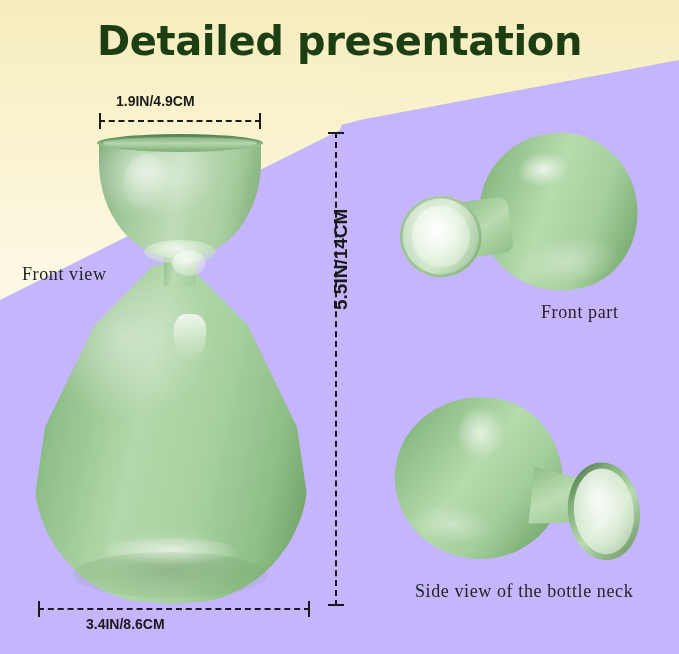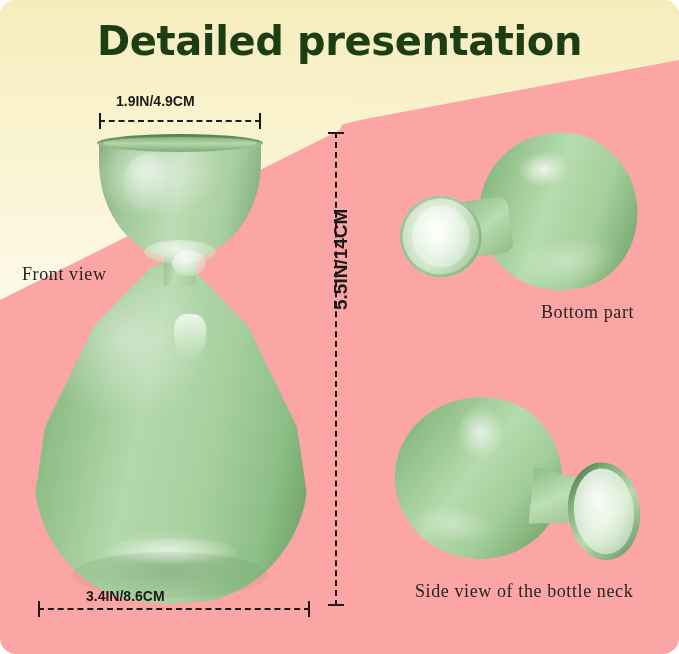--- a/index.html
+++ b/index.html
@@ -11,23 +11,22 @@
     width: 679px;
     height: 654px;
     font-family: "Liberation Sans", sans-serif;
     overflow: hidden;
   }
 
   #stage {
     position: relative;
     width: 679px;
     height: 654px;
-    background: #fca5a5;
+    background: #c4b5fd;
     overflow: hidden;
-    border-radius: 16px;
   }
 
   
   .bg-cream {
     position: absolute;
     left: 0; top: 0;
     width: 679px; height: 654px;
     background: linear-gradient(180deg,
         #f6edbe 0%,
         #f8f1c8 14%,
@@ -69,21 +68,21 @@
   
   .dim-label {
     position: absolute;
     font-family: "Liberation Sans", sans-serif;
     font-size: 14px;
     font-weight: 600;
     color: #1a1a1a;
     white-space: nowrap;
   }
   .dim-top-label { left: 116px; top: 93px; }
-  .dim-bottom-label { left: 86px; top: 588px; }
+  .dim-bottom-label { left: 86px; top: 616px; }
   .dim-right-label {
     left: 330px; top: 310px;
     transform: rotate(-90deg);
     transform-origin: left top;
     font-size: 19px;
   }
 
   .hline {
     position: absolute;
     height: 0;
@@ -355,16 +354,16 @@
   <div class="cap-v" id="dim-bot-capL"></div>
   <div class="cap-v" id="dim-bot-capR"></div>
   <div class="dim-label dim-bottom-label">3.4IN/8.6CM</div>
 
   <div class="vline" id="dim-right-line"></div>
   <div class="cap-h" id="dim-right-capT"></div>
   <div class="cap-h" id="dim-right-capB"></div>
   <div class="dim-label dim-right-label">5.5IN/14CM</div>
 
   <div class="callout" id="label-front-view">Front view</div>
-  <div class="callout" id="label-bottom-part">Bottom part</div>
+  <div class="callout" id="label-bottom-part">Front part</div>
   <div class="callout" id="label-side-view">Side view of the bottle neck</div>
 
 </div>
 
 </body></html>

